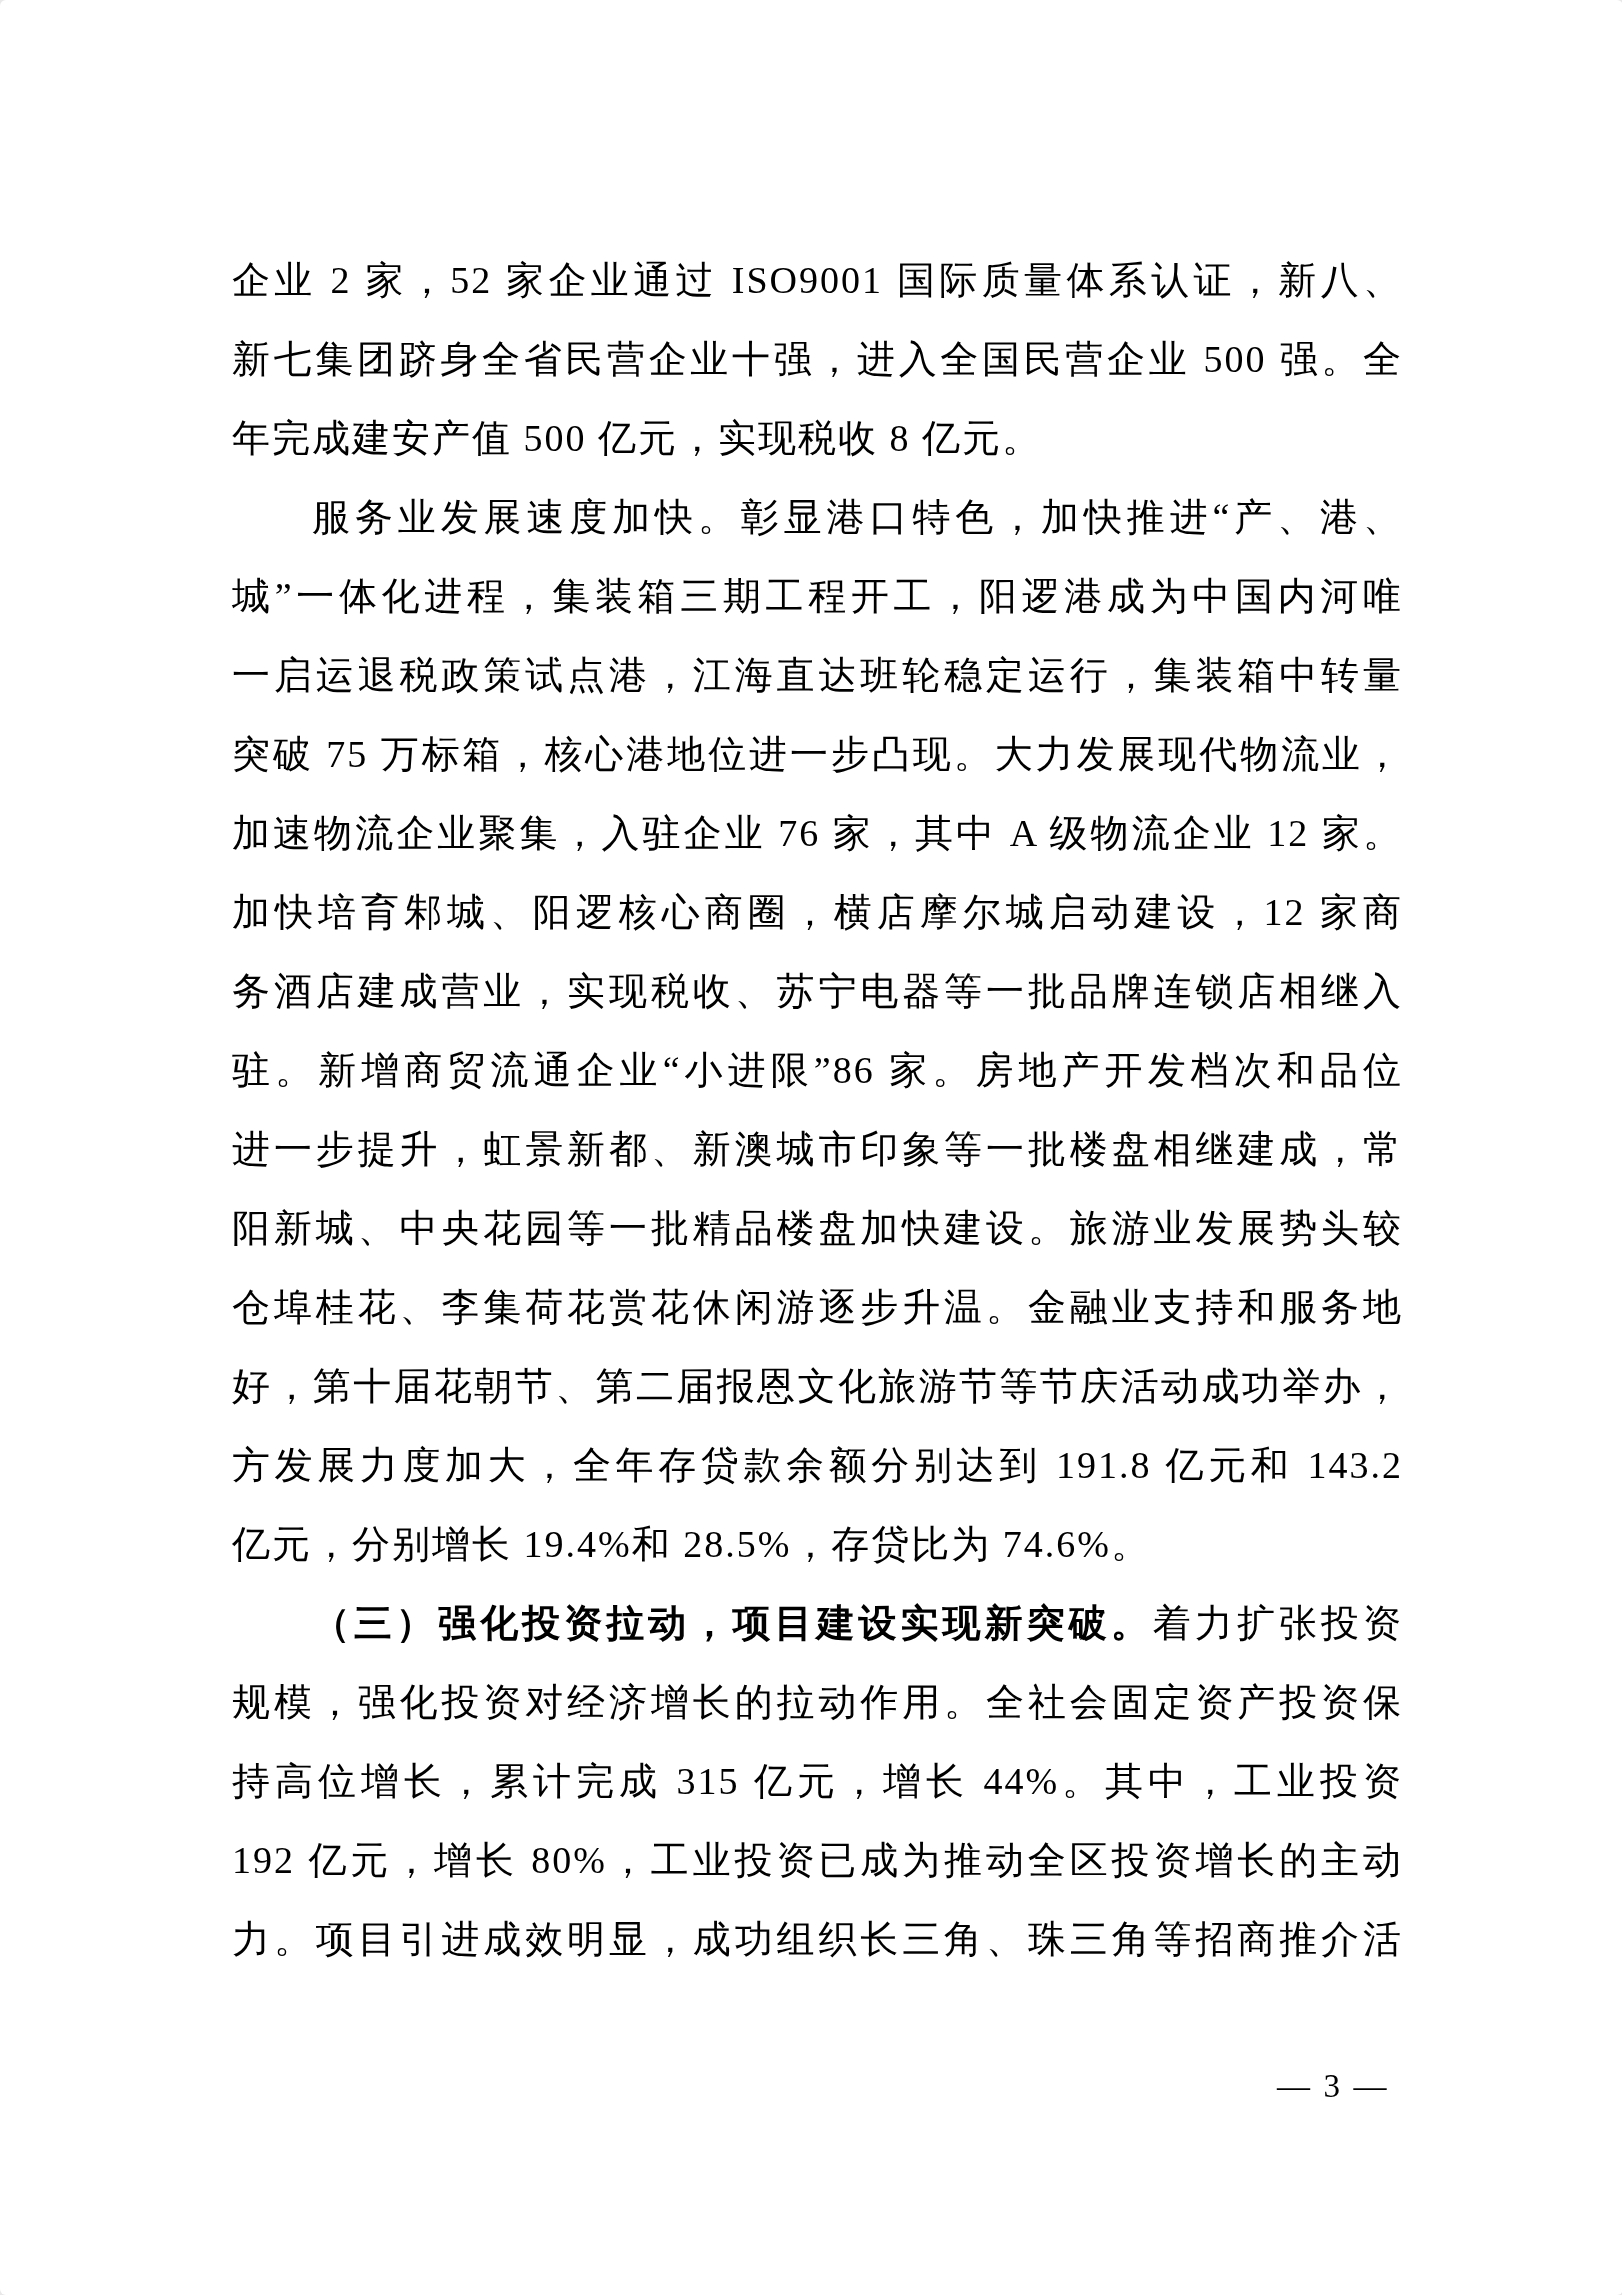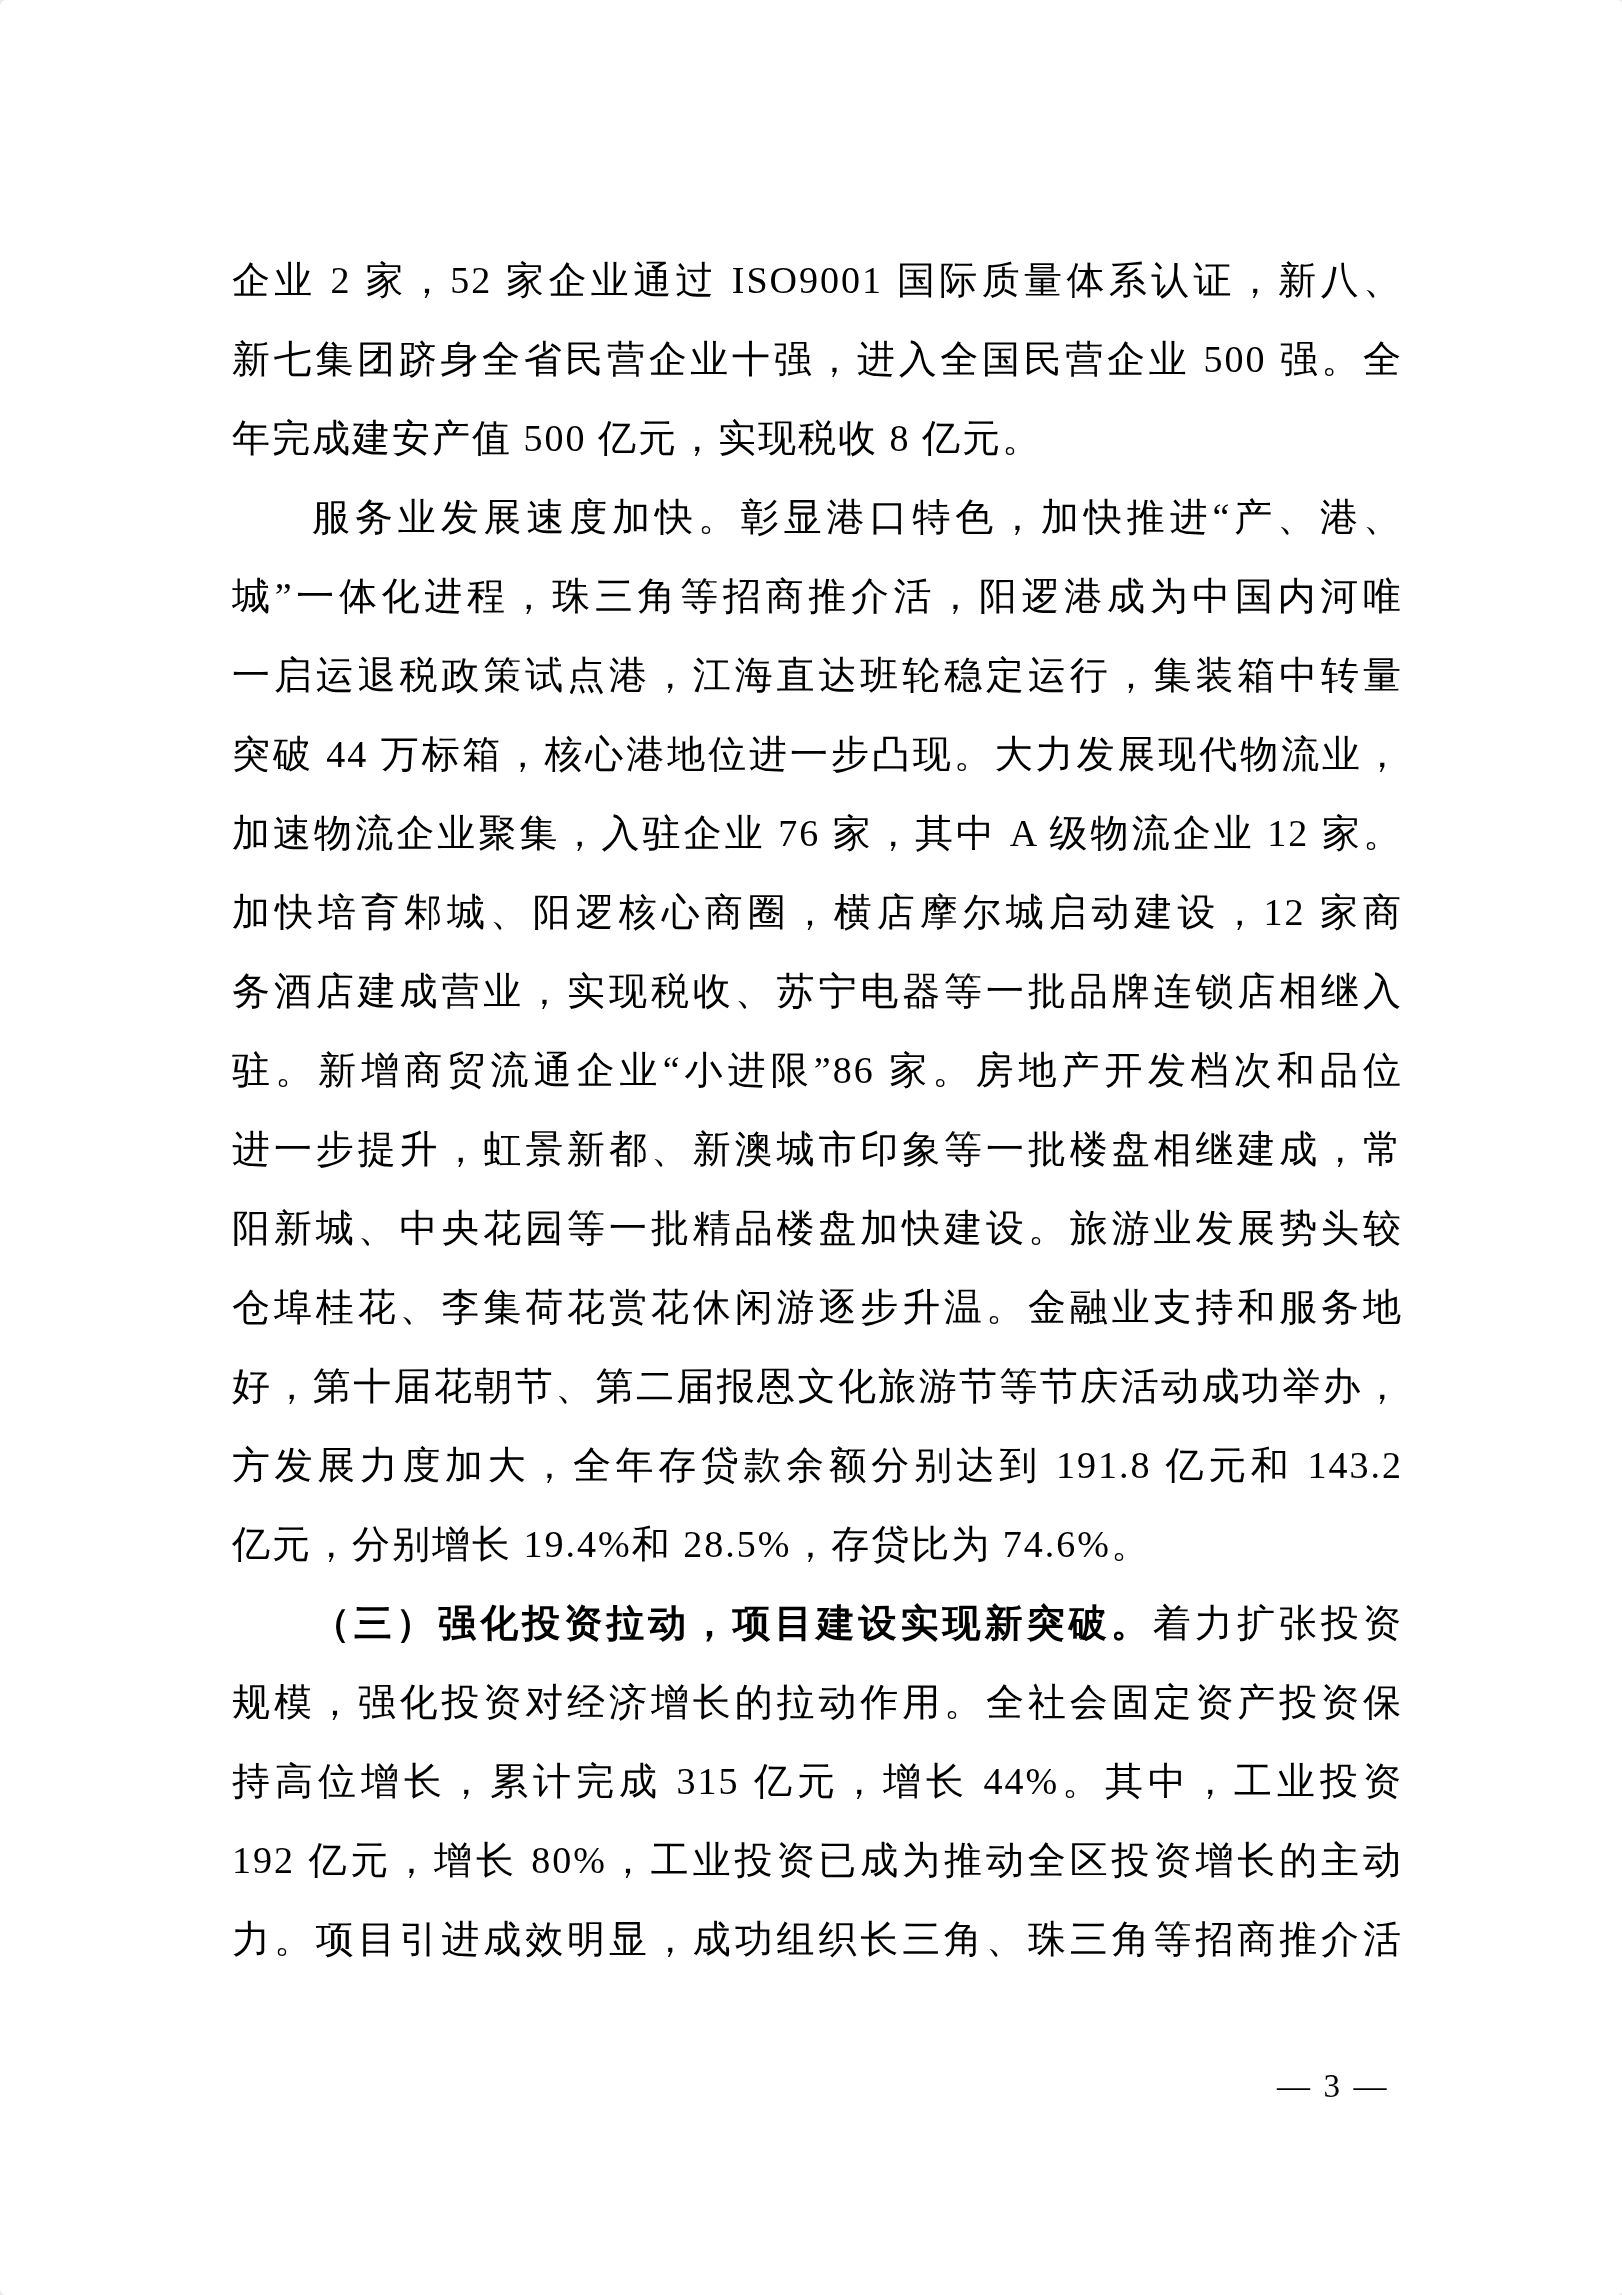--- a/index.html
+++ b/index.html
@@ -50,23 +50,23 @@
 </style>
 </head>
 <body>
 
 <div class="page">
   <div class="content" id="content">
       <div class="line"><span class="seg-regular">企业 2 家，52 家企业通过 ISO9001 国际质量体系认证，新八、</span></div>
       <div class="line"><span class="seg-regular">新七集团跻身全省民营企业十强，进入全国民营企业 500 强。全</span></div>
       <div class="line para-end"><span class="seg-regular">年完成建安产值 500 亿元，实现税收 8 亿元。</span></div>
       <div class="line indent"><span class="seg-regular">服务业发展速度加快。彰显港口特色，加快推进“产、港、</span></div>
-      <div class="line"><span class="seg-regular">城”一体化进程，珠三角等招商推介活，阳逻港成为中国内河唯</span></div>
+      <div class="line"><span class="seg-regular">城”一体化进程，集装箱三期工程开工，阳逻港成为中国内河唯</span></div>
       <div class="line"><span class="seg-regular">一启运退税政策试点港，江海直达班轮稳定运行，集装箱中转量</span></div>
-      <div class="line"><span class="seg-regular">突破 44 万标箱，核心港地位进一步凸现。大力发展现代物流业，</span></div>
+      <div class="line"><span class="seg-regular">突破 75 万标箱，核心港地位进一步凸现。大力发展现代物流业，</span></div>
       <div class="line"><span class="seg-regular">加速物流企业聚集，入驻企业 76 家，其中 A 级物流企业 12 家。</span></div>
       <div class="line"><span class="seg-regular">加快培育邾城、阳逻核心商圈，横店摩尔城启动建设，12 家商</span></div>
       <div class="line"><span class="seg-regular">务酒店建成营业，实现税收、苏宁电器等一批品牌连锁店相继入</span></div>
       <div class="line"><span class="seg-regular">驻。新增商贸流通企业“小进限”86 家。房地产开发档次和品位</span></div>
       <div class="line"><span class="seg-regular">进一步提升，虹景新都、新澳城市印象等一批楼盘相继建成，常</span></div>
       <div class="line"><span class="seg-regular">阳新城、中央花园等一批精品楼盘加快建设。旅游业发展势头较</span></div>
       <div class="line"><span class="seg-regular">仓埠桂花、李集荷花赏花休闲游逐步升温。金融业支持和服务地</span></div>
       <div class="line"><span class="seg-regular">好，第十届花朝节、第二届报恩文化旅游节等节庆活动成功举办，</span></div>
       <div class="line"><span class="seg-regular">方发展力度加大，全年存贷款余额分别达到 191.8 亿元和 143.2</span></div>
       <div class="line para-end"><span class="seg-regular">亿元，分别增长 19.4%和 28.5%，存贷比为 74.6%。</span></div>

